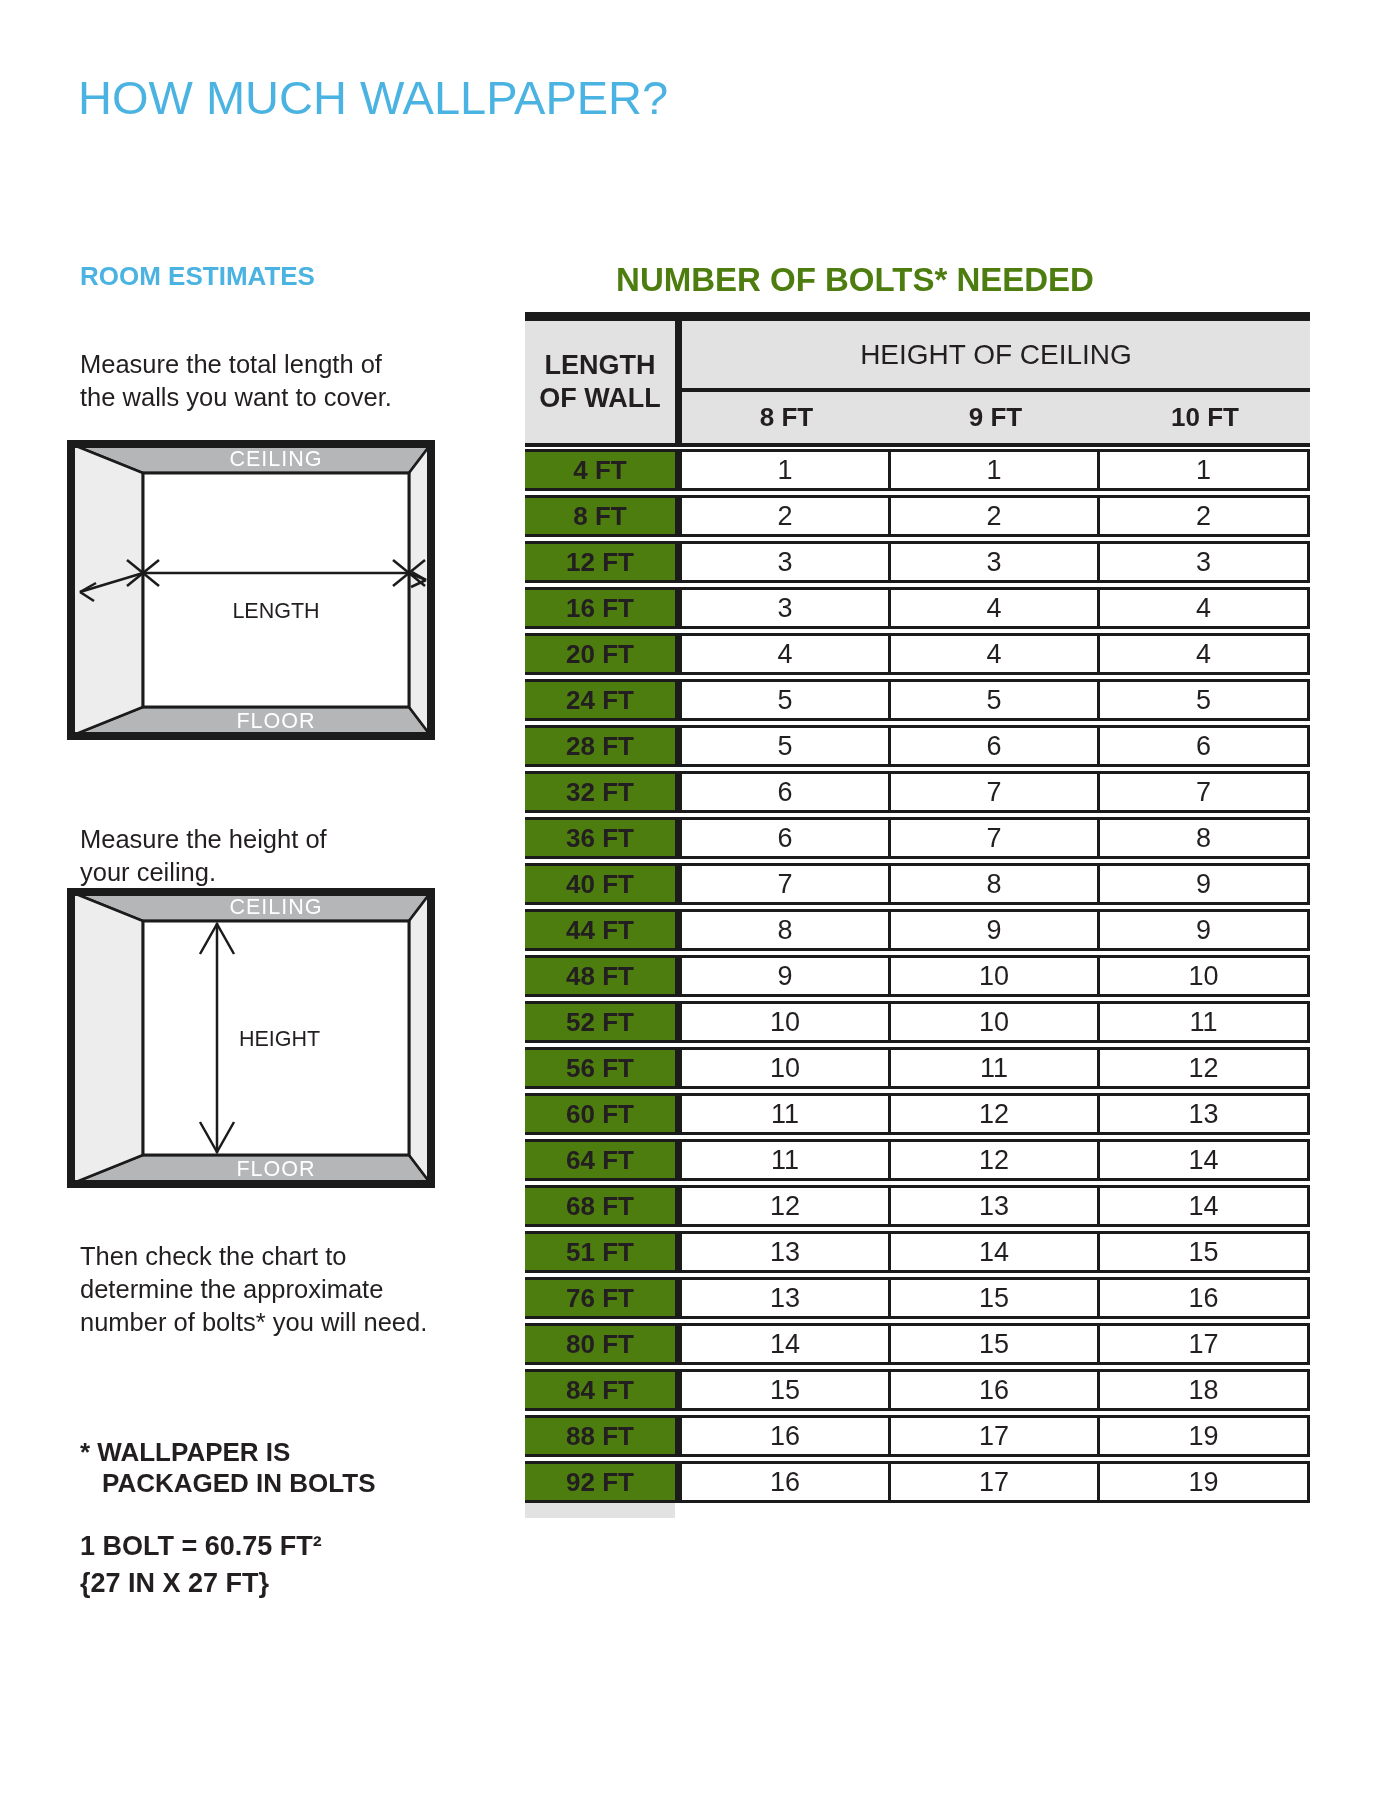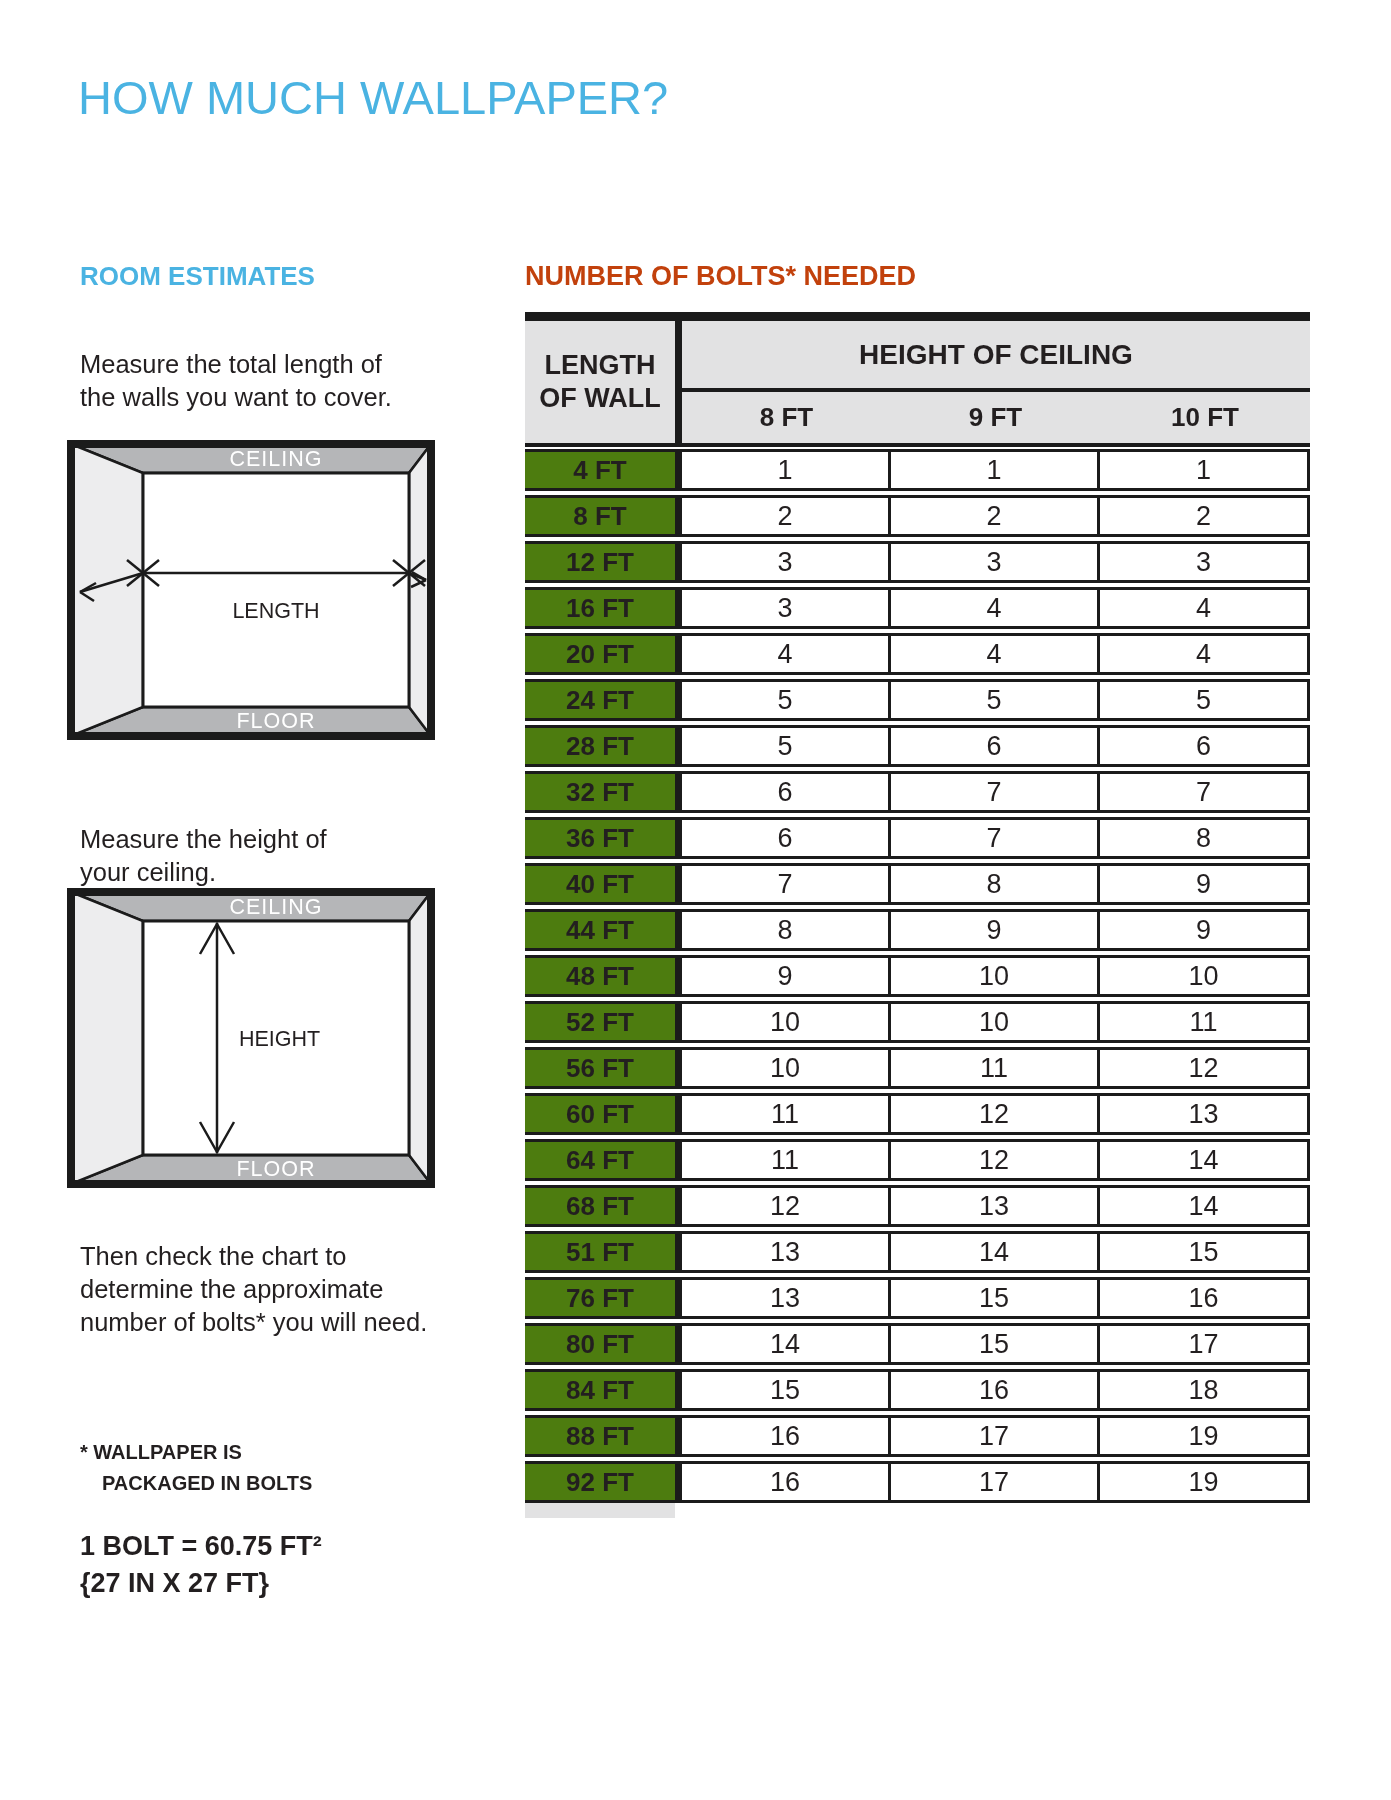--- a/index.html
+++ b/index.html
@@ -12,47 +12,47 @@
     font-size:47px;font-weight:normal;color:#4ab3e2;letter-spacing:0px;white-space:nowrap;
   }
   .section-head{
     position:absolute;left:80px;top:261px;
     font-size:26px;font-weight:bold;color:#4ab3e2;white-space:nowrap;
   }
   .para{position:absolute;left:80px;font-size:25.5px;line-height:33px;color:#231f20;}
   .para-1{top:348px;}
   .para-2{top:793px;margin-top:30px;}
   .para-3{top:1240px;}
-  .footnote{position:absolute;left:80px;top:1437px;font-size:20px;font-weight:bold;line-height:31px;}
+  .footnote{position:absolute;left:80px;top:1437px;font-size:26px;font-weight:bold;line-height:31px;}
   .footnote .indent{padding-left:22px;}
   .boltinfo{position:absolute;left:80px;top:1528px;font-size:27px;font-weight:bold;line-height:37px;}
   .diagram{position:absolute;left:67px;width:368px;height:300px;}
   .diagram-1{top:440px;}
   .diagram-2{top:888px;}
   .diagram svg{display:block;width:368px;height:300px;}
   .diagram text{font-family:"Liberation Sans",sans-serif;font-size:21.5px;fill:#231f20;}
   .diagram text.band-label{fill:#ffffff;letter-spacing:1px;}
   
   .tbl-heading{
-    position:absolute;left:525px;top:261px;width:660px;text-align:left;
-    font-size:27px;font-weight:bold;color:#c2410c;white-space:nowrap;
+    position:absolute;left:525px;top:261px;width:660px;text-align:center;
+    font-size:33px;font-weight:bold;color:#4d7c0f;white-space:nowrap;
   }
   .tbl{position:absolute;left:525px;top:312px;width:785px;}
   .tbl *{box-sizing:border-box;}
   .tbl-topbar{height:9px;background:#1b1b1b;}
   .tbl-header{display:grid;grid-template-columns:157px 628px;}
   .label-head{
     background:#e2e2e3;border-right:7px solid #1b1b1b;
     display:flex;flex-direction:column;justify-content:center;align-items:center;
     font-size:27px;font-weight:bold;line-height:33px;text-align:center;
   }
   .span-head{
     height:71px;background:#e2e2e3;border-bottom:4px solid #1b1b1b;
     display:flex;justify-content:center;align-items:center;
-    font-size:28px;font-weight:bold;
+    font-size:28px;font-weight:normal;
   }
   .sub-row{height:51px;background:#e2e2e3;display:grid;grid-template-columns:209px 209px 210px;}
   .sub-cell{display:flex;justify-content:center;align-items:center;font-size:26px;font-weight:bold;}
   .header-rule{height:4px;background:#1b1b1b;}
   .tbl-body{margin-top:2px;}
   .trow{display:grid;grid-template-columns:157px 209px 209px 210px;}
   .trow + .trow{margin-top:4px;}
   .cell{height:42px;line-height:36px;text-align:center;}
   .cell.lab{
     background:#4d7c0f;font-size:26px;font-weight:bold;

